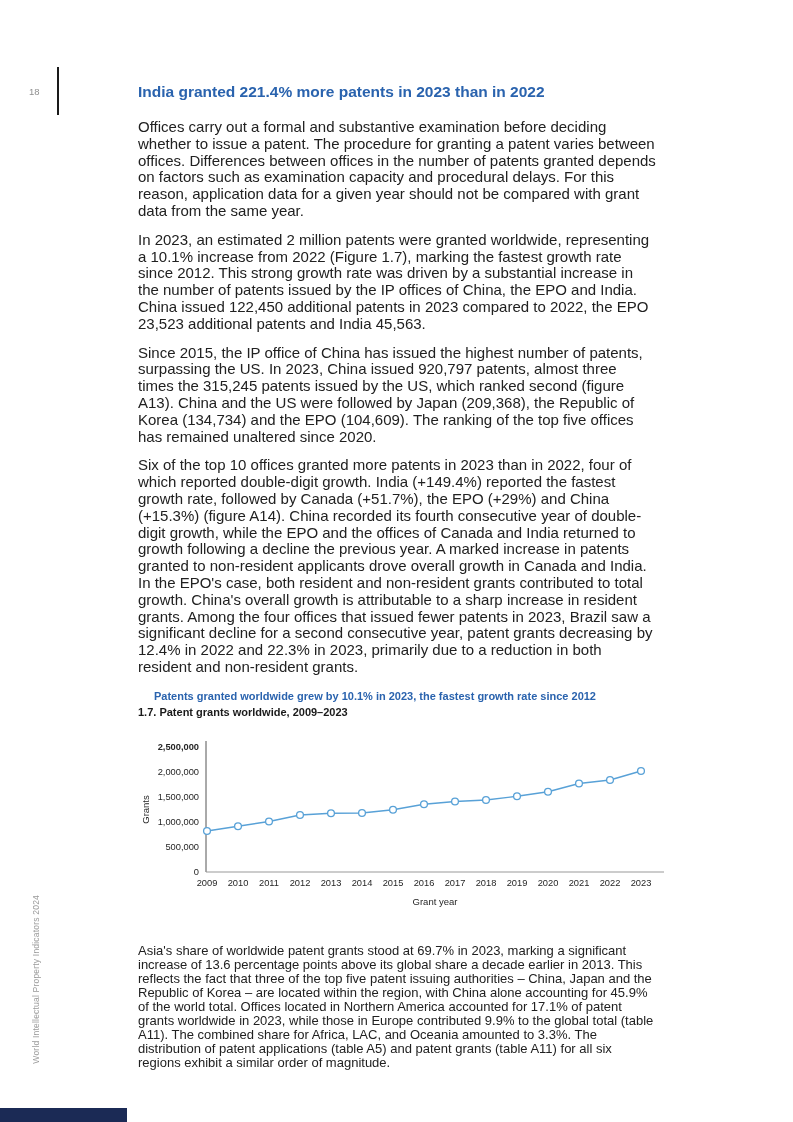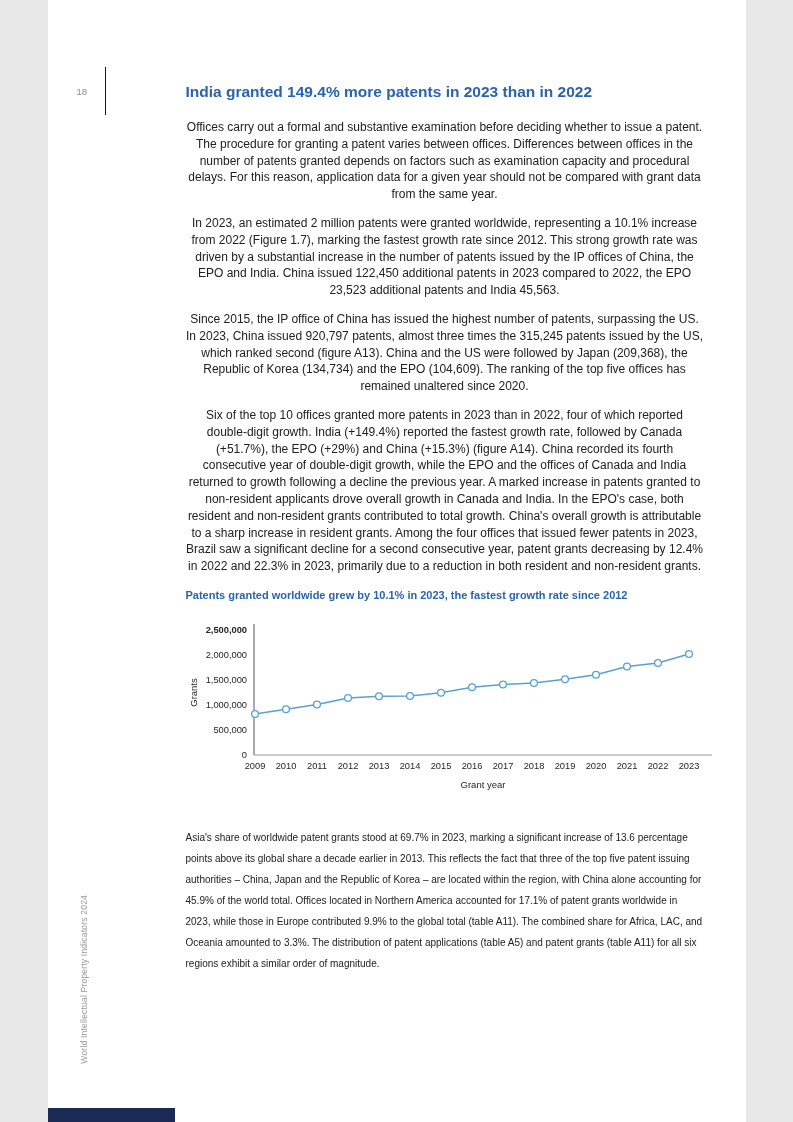--- a/index.html
+++ b/index.html
@@ -1,17 +1,17 @@
 <!DOCTYPE html>
 <html><head>
 <meta charset="utf-8">
 <style>
   html,body { margin:0; padding:0; background:#e8e8e8; }
   #page {
-    position:relative; width:698px; height:1122px; margin:0 auto;
+    position:relative; width:793px; height:1122px; margin:0 auto;
     background:#ffffff; overflow:hidden;
     font-family:"Liberation Sans","DejaVu Sans",sans-serif;
     color:#222222;
   }
   .pageno {
     position:absolute; left:29px; top:86px;
     font-size:9.5px; color:#8f8f8f;
   }
   .toprule {
     position:absolute; left:57px; top:67px;
@@ -26,63 +26,64 @@
   .content {
     position:absolute; left:138px; top:83px; width:518px;
   }
   h1.headline {
     margin:0 0 18px 0;
     font-size:15.5px; line-height:18px; font-weight:bold;
     color:#2a63ae;
   }
   p.body {
     margin:0 0 12px 0;
-    font-size:12px; line-height:16.8px; color:#212121;text-align:center;
+    font-size:15px; line-height:16.8px; color:#212121;
   }
   .fig-caption {
-    margin:8px 0 0 0;
+    margin:8px 0 0 16px;
     font-size:11px; line-height:16px; font-weight:bold; color:#2a63ae;
   }
   .fig-title {
     margin:0;
     font-size:11px; line-height:16px; font-weight:bold; color:#1a1a1a;
   }
   .chart-wrap { margin:14px 0 0 2px; }
   .source-note {
     margin:26px 0 0 0;
     font-size:9.3px; color:#6d6d6d;
   }
   p.closing {
     margin:22px 0 0 0;
-    font-size:10px; line-height:21px; color:#212121;
+    font-size:13px; line-height:14px; color:#212121;
   }
   .chapter-tab {
     position:absolute; left:0; bottom:0;
     width:127px; height:14px;
   }
 </style>
 </head>
 <body>
 
 <div id="page">
 
   <span class="pageno">18</span>
   <div class="toprule"></div>
 
   <div class="sidebar-vertical">World Intellectual Property Indicators 2024</div>
 
   <div class="content">
-    <h1 class="headline">India granted 149.4% more patents in 2023 than in 2022</h1>
+    <h1 class="headline">India granted 221.4% more patents in 2023 than in 2022</h1>
 
     <p class="body">Offices carry out a formal and substantive examination before deciding whether to issue a patent. The procedure for granting a patent varies between offices. Differences between offices in the number of patents granted depends on factors such as examination capacity and procedural delays. For this reason, application data for a given year should not be compared with grant data from the same year.</p>
     <p class="body">In 2023, an estimated 2 million patents were granted worldwide, representing a 10.1% increase from 2022 (Figure 1.7), marking the fastest growth rate since 2012. This strong growth rate was driven by a substantial increase in the number of patents issued by the IP offices of China, the EPO and India. China issued 122,450 additional patents in 2023 compared to 2022, the EPO 23,523 additional patents and India 45,563.</p>
     <p class="body">Since 2015, the IP office of China has issued the highest number of patents, surpassing the US. In 2023, China issued 920,797 patents, almost three times the 315,245 patents issued by the US, which ranked second (figure A13). China and the US were followed by Japan (209,368), the Republic of Korea (134,734) and the EPO (104,609). The ranking of the top five offices has remained unaltered since 2020.</p>
     <p class="body">Six of the top 10 offices granted more patents in 2023 than in 2022, four of which reported double-digit growth. India (+149.4%) reported the fastest growth rate, followed by Canada (+51.7%), the EPO (+29%) and China (+15.3%) (figure A14). China recorded its fourth consecutive year of double-digit growth, while the EPO and the offices of Canada and India returned to growth following a decline the previous year. A marked increase in patents granted to non-resident applicants drove overall growth in Canada and India. In the EPO's case, both resident and non-resident grants contributed to total growth. China's overall growth is attributable to a sharp increase in resident grants. Among the four offices that issued fewer patents in 2023, Brazil saw a significant decline for a second consecutive year, patent grants decreasing by 12.4% in 2022 and 22.3% in 2023, primarily due to a reduction in both resident and non-resident grants.</p>
 
     <p class="fig-caption">Patents granted worldwide grew by 10.1% in 2023, the fastest growth rate since 2012</p>
+    <p class="fig-title">1.7. Patent grants worldwide, 2009–2023</p>
 
     <div class="chart-wrap">
       <svg id="chart-svg" width="530" height="184" viewBox="0 0 530 184">
           <g>
             <line x1="66" y1="7" x2="66" y2="138" stroke="#555" stroke-width="1"></line>
             <line x1="66" y1="138" x2="524" y2="138" stroke="#999" stroke-width="1"></line>
           </g>
           <g>
             <text x="59" y="141" text-anchor="end" font-size="9.3" fill="#262626" font-weight="normal">0</text>
             <text x="59" y="116" text-anchor="end" font-size="9.3" fill="#262626" font-weight="normal">500,000</text>

